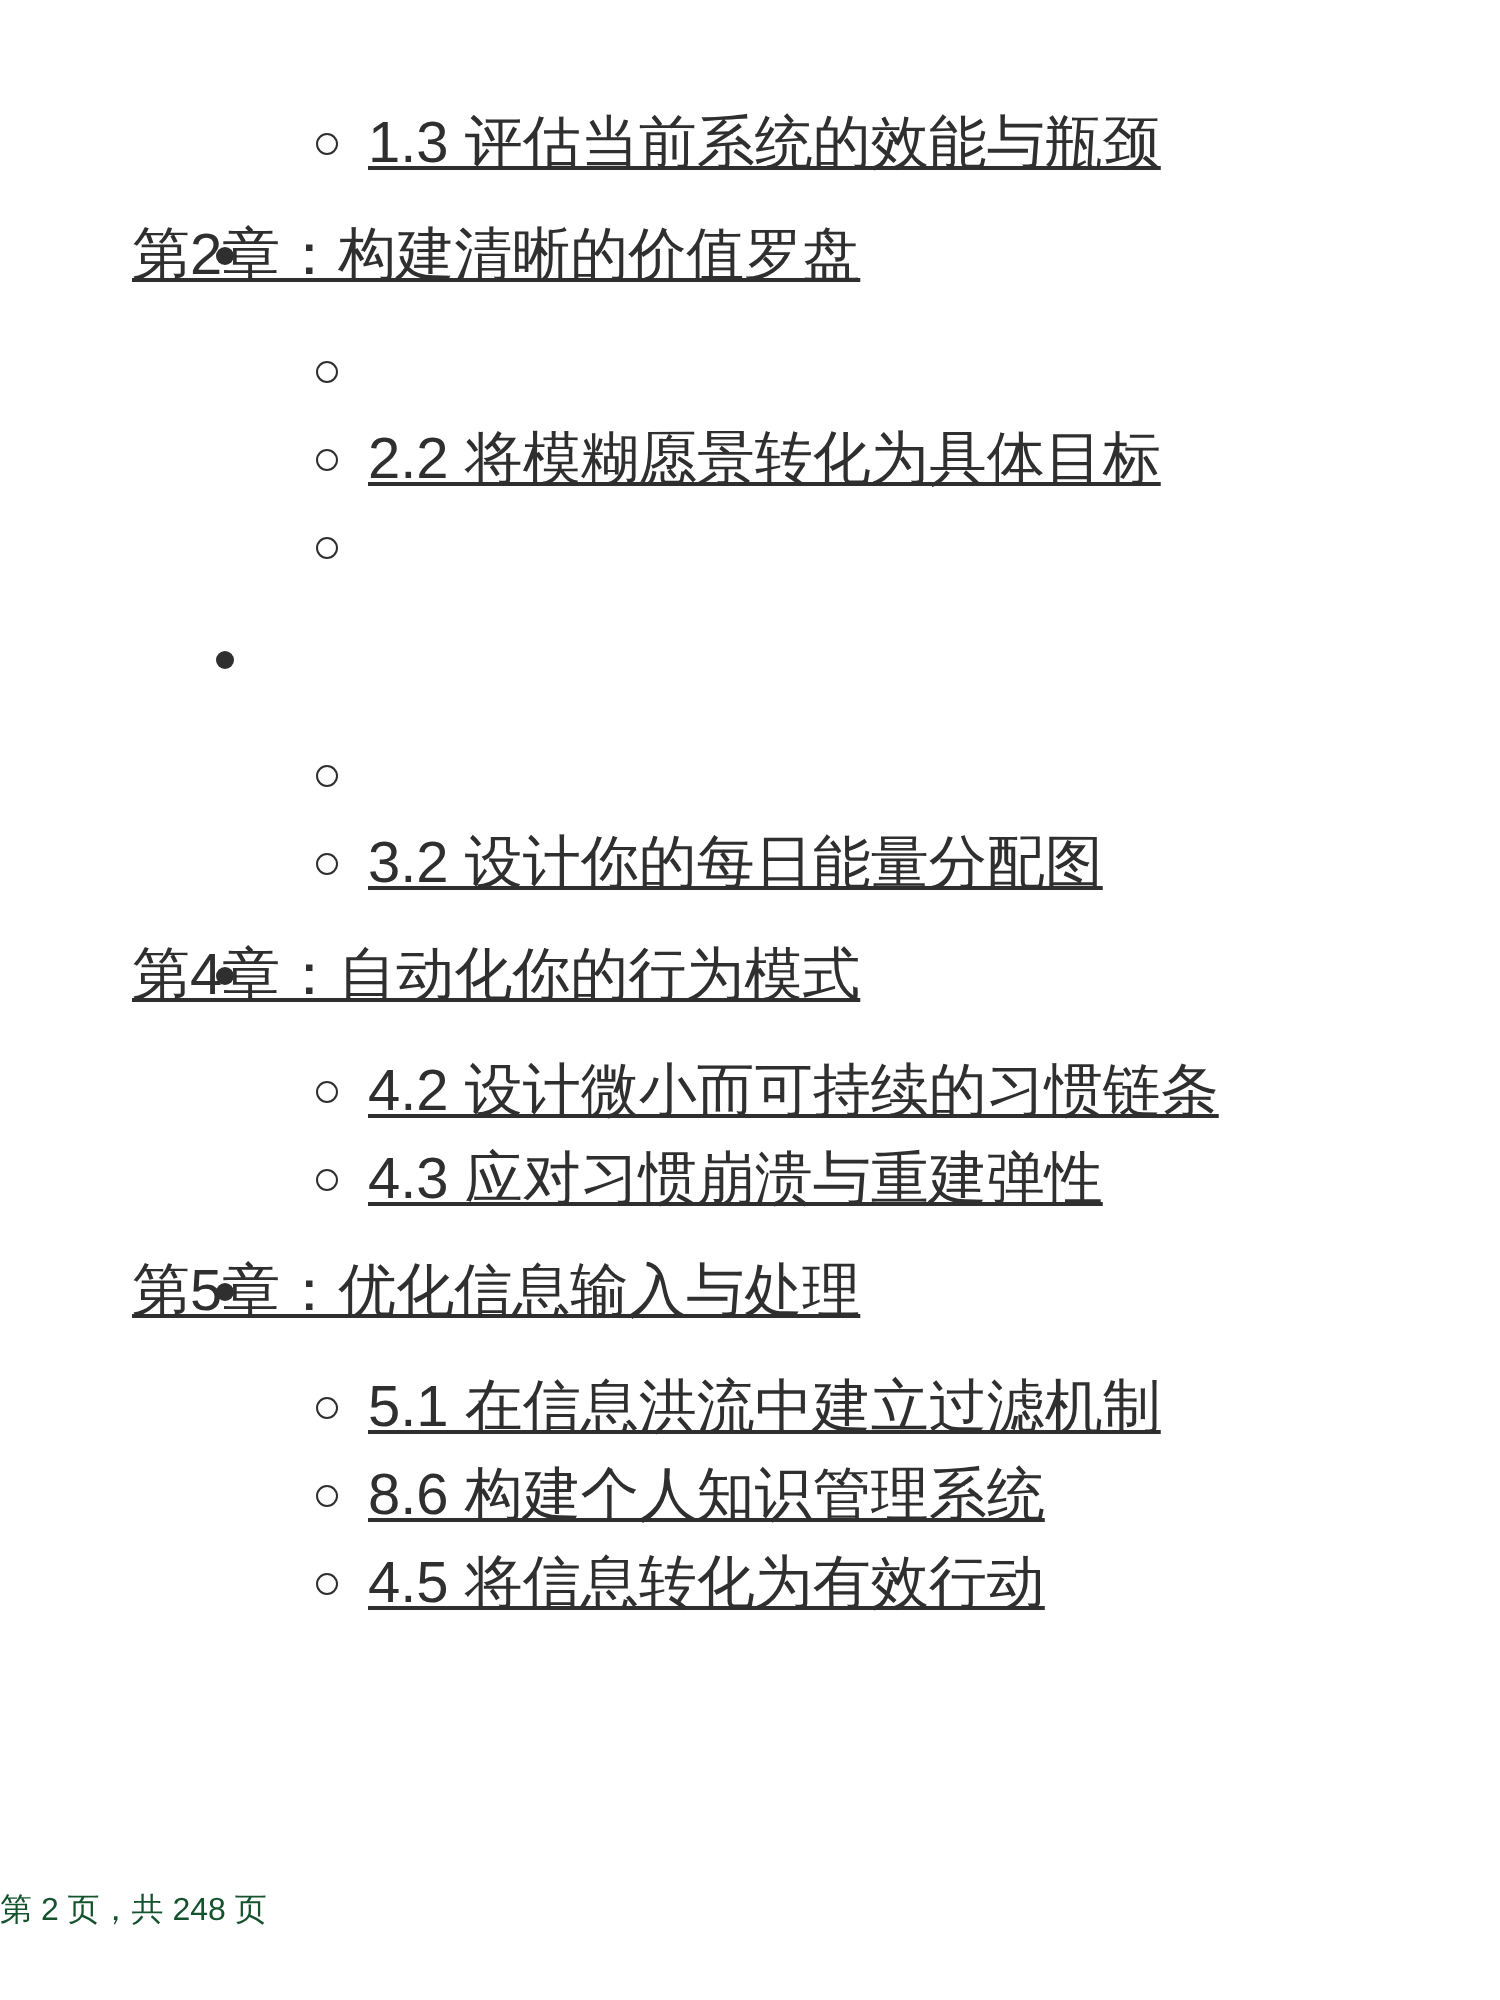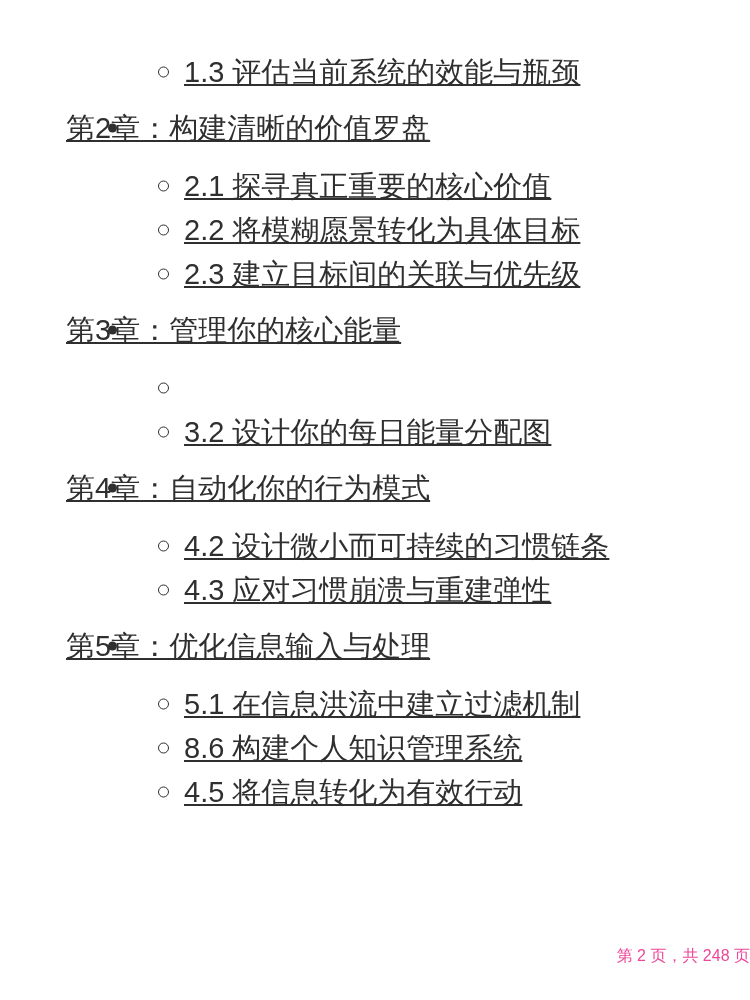--- a/index.html
+++ b/index.html
@@ -52,59 +52,56 @@
     width: 11px;
     height: 11px;
     border: 1.5px solid #2f2f2f;
     background: transparent;
   }
   .footer {
     position: absolute;
     top: 946px;
     left: 0;
     width: 750px;
-    text-align: right;
+    text-align: left;
     font-size: 16px;
     line-height: 20px;
-    color: #ec4899;
+    color: #14532d;
   }
 </style>
 </head>
 <body>
 
 <div class="toc">
 
   <div class="row section">
     <span class="bullet circle"></span>
     <span>1.3 评估当前系统的效能与瓶颈</span>
   </div>
 
   <div class="chapter-group">
     <div class="row chapter">
       <span class="bullet disc"></span>
       <span>第2章：构建清晰的价值罗盘</span>
     </div>
     <div class="row section">
       <span class="bullet circle"></span>
-      <span>2.1 探寻真正重要的核心价值</span>
     </div>
     <div class="row section">
       <span class="bullet circle"></span>
       <span>2.2 将模糊愿景转化为具体目标</span>
     </div>
     <div class="row section">
       <span class="bullet circle"></span>
-      <span>2.3 建立目标间的关联与优先级</span>
     </div>
   </div>
 
   <div class="chapter-group">
     <div class="row chapter">
       <span class="bullet disc"></span>
-      <span>第3章：管理你的核心能量</span>
     </div>
     <div class="row section">
       <span class="bullet circle"></span>
     </div>
     <div class="row section">
       <span class="bullet circle"></span>
       <span>3.2 设计你的每日能量分配图</span>
     </div>
   </div>
 

